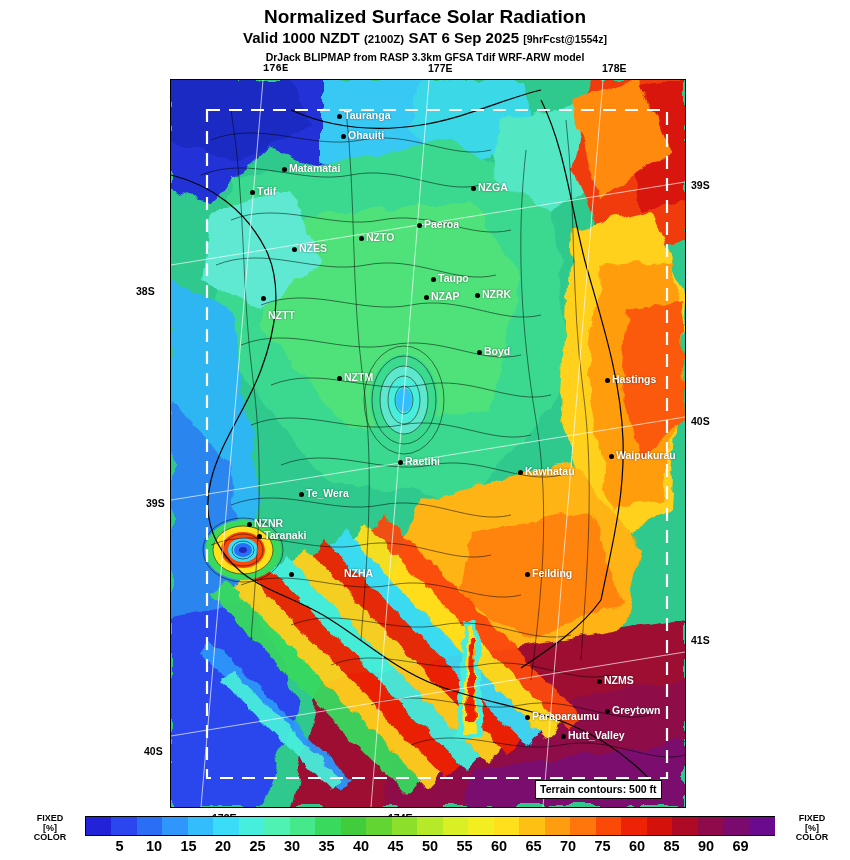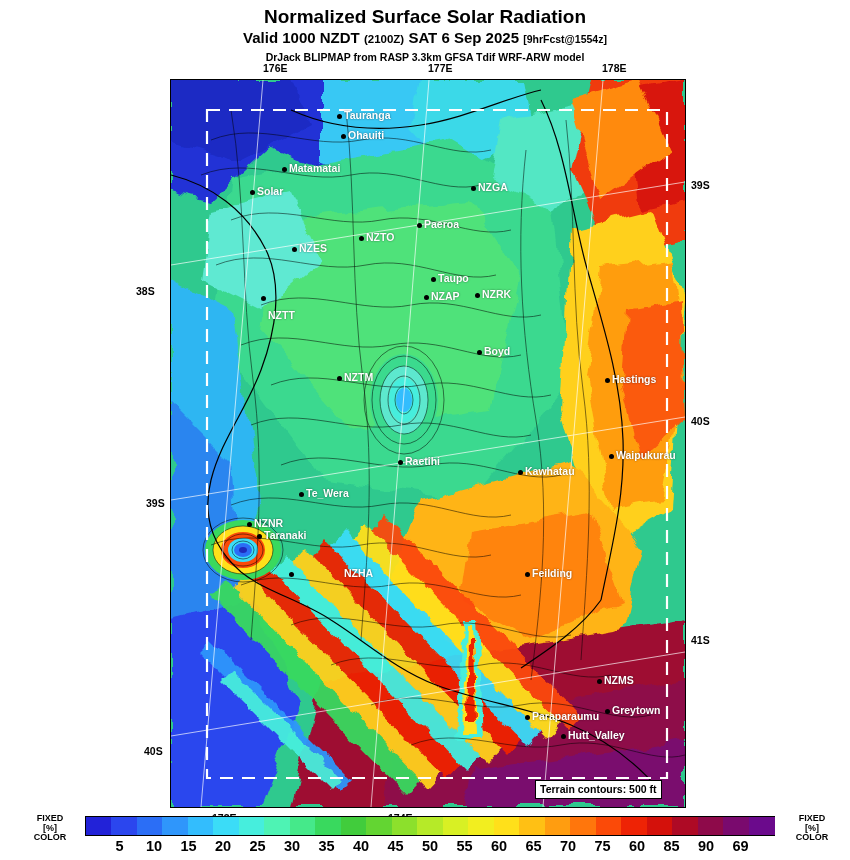--- a/index.html
+++ b/index.html
@@ -324,21 +324,21 @@
       </svg>
 
       <div id="places">
           <div style="position: absolute; width: 5px; height: 5px; border-radius: 50%; background: rgb(0, 0, 0); left: 166px; top: 34px;"></div>
           <div style="position: absolute; font-size: 10.5px; font-weight: bold; color: rgb(255, 255, 255); text-shadow: rgba(0, 0, 0, 0.55) 0px 0px 2px; white-space: nowrap; left: 173px; top: 29px;">Tauranga</div>
           <div style="position: absolute; width: 5px; height: 5px; border-radius: 50%; background: rgb(0, 0, 0); left: 170px; top: 54px;"></div>
           <div style="position: absolute; font-size: 10.5px; font-weight: bold; color: rgb(255, 255, 255); text-shadow: rgba(0, 0, 0, 0.55) 0px 0px 2px; white-space: nowrap; left: 177px; top: 49px;">Ohauiti</div>
           <div style="position: absolute; width: 5px; height: 5px; border-radius: 50%; background: rgb(0, 0, 0); left: 111px; top: 87px;"></div>
           <div style="position: absolute; font-size: 10.5px; font-weight: bold; color: rgb(255, 255, 255); text-shadow: rgba(0, 0, 0, 0.55) 0px 0px 2px; white-space: nowrap; left: 118px; top: 82px;">Matamatai</div>
           <div style="position: absolute; width: 5px; height: 5px; border-radius: 50%; background: rgb(0, 0, 0); left: 79px; top: 110px;"></div>
-          <div style="position: absolute; font-size: 10.5px; font-weight: bold; color: rgb(255, 255, 255); text-shadow: rgba(0, 0, 0, 0.55) 0px 0px 2px; white-space: nowrap; left: 86px; top: 105px;">Solar</div>
+          <div style="position: absolute; font-size: 10.5px; font-weight: bold; color: rgb(255, 255, 255); text-shadow: rgba(0, 0, 0, 0.55) 0px 0px 2px; white-space: nowrap; left: 86px; top: 105px;">Tdif</div>
           <div style="position: absolute; width: 5px; height: 5px; border-radius: 50%; background: rgb(0, 0, 0); left: 300px; top: 106px;"></div>
           <div style="position: absolute; font-size: 10.5px; font-weight: bold; color: rgb(255, 255, 255); text-shadow: rgba(0, 0, 0, 0.55) 0px 0px 2px; white-space: nowrap; left: 307px; top: 101px;">NZGA</div>
           <div style="position: absolute; width: 5px; height: 5px; border-radius: 50%; background: rgb(0, 0, 0); left: 246px; top: 143px;"></div>
           <div style="position: absolute; font-size: 10.5px; font-weight: bold; color: rgb(255, 255, 255); text-shadow: rgba(0, 0, 0, 0.55) 0px 0px 2px; white-space: nowrap; left: 253px; top: 138px;">Paeroa</div>
           <div style="position: absolute; width: 5px; height: 5px; border-radius: 50%; background: rgb(0, 0, 0); left: 188px; top: 156px;"></div>
           <div style="position: absolute; font-size: 10.5px; font-weight: bold; color: rgb(255, 255, 255); text-shadow: rgba(0, 0, 0, 0.55) 0px 0px 2px; white-space: nowrap; left: 195px; top: 151px;">NZTO</div>
           <div style="position: absolute; width: 5px; height: 5px; border-radius: 50%; background: rgb(0, 0, 0); left: 121px; top: 167px;"></div>
           <div style="position: absolute; font-size: 10.5px; font-weight: bold; color: rgb(255, 255, 255); text-shadow: rgba(0, 0, 0, 0.55) 0px 0px 2px; white-space: nowrap; left: 128px; top: 162px;">NZES</div>
           <div style="position: absolute; width: 5px; height: 5px; border-radius: 50%; background: rgb(0, 0, 0); left: 260px; top: 197px;"></div>
           <div style="position: absolute; font-size: 10.5px; font-weight: bold; color: rgb(255, 255, 255); text-shadow: rgba(0, 0, 0, 0.55) 0px 0px 2px; white-space: nowrap; left: 267px; top: 192px;">Taupo</div>
@@ -375,21 +375,21 @@
           <div style="position: absolute; width: 5px; height: 5px; border-radius: 50%; background: rgb(0, 0, 0); left: 434px; top: 629px;"></div>
           <div style="position: absolute; font-size: 10.5px; font-weight: bold; color: rgb(255, 255, 255); text-shadow: rgba(0, 0, 0, 0.55) 0px 0px 2px; white-space: nowrap; left: 441px; top: 624px;">Greytown</div>
           <div style="position: absolute; width: 5px; height: 5px; border-radius: 50%; background: rgb(0, 0, 0); left: 354px; top: 635px;"></div>
           <div style="position: absolute; font-size: 10.5px; font-weight: bold; color: rgb(255, 255, 255); text-shadow: rgba(0, 0, 0, 0.55) 0px 0px 2px; white-space: nowrap; left: 361px; top: 630px;">Paraparaumu</div>
           <div style="position: absolute; width: 5px; height: 5px; border-radius: 50%; background: rgb(0, 0, 0); left: 390px; top: 654px;"></div>
           <div style="position: absolute; font-size: 10.5px; font-weight: bold; color: rgb(255, 255, 255); text-shadow: rgba(0, 0, 0, 0.55) 0px 0px 2px; white-space: nowrap; left: 397px; top: 649px;">Hutt_Valley</div>
         </div>
     </div>
 
     <div id="lonlabels">
-        <div class="axlabel" style="left: 93px; top: -17px;">176E</div>
+        <div class="axlabel" style="left: 93px; top: -17px; font-family: Liberation Mono, monospace;">176E</div>
         <div class="axlabel" style="left: 258px; top: -17px;">177E</div>
         <div class="axlabel" style="left: 432px; top: -17px;">178E</div>
         <div class="axlabel" style="left: 42px; top: 733px;">173E</div>
         <div class="axlabel" style="left: 218px; top: 733px;">174E</div>
       </div>
     <div id="latlabels">
         <div class="axlabel" style="left: 521px; top: 100px;">39S</div>
         <div class="axlabel" style="left: -34px; top: 206px;">38S</div>
         <div class="axlabel" style="left: 521px; top: 336px;">40S</div>
         <div class="axlabel" style="left: -24px; top: 418px;">39S</div>

